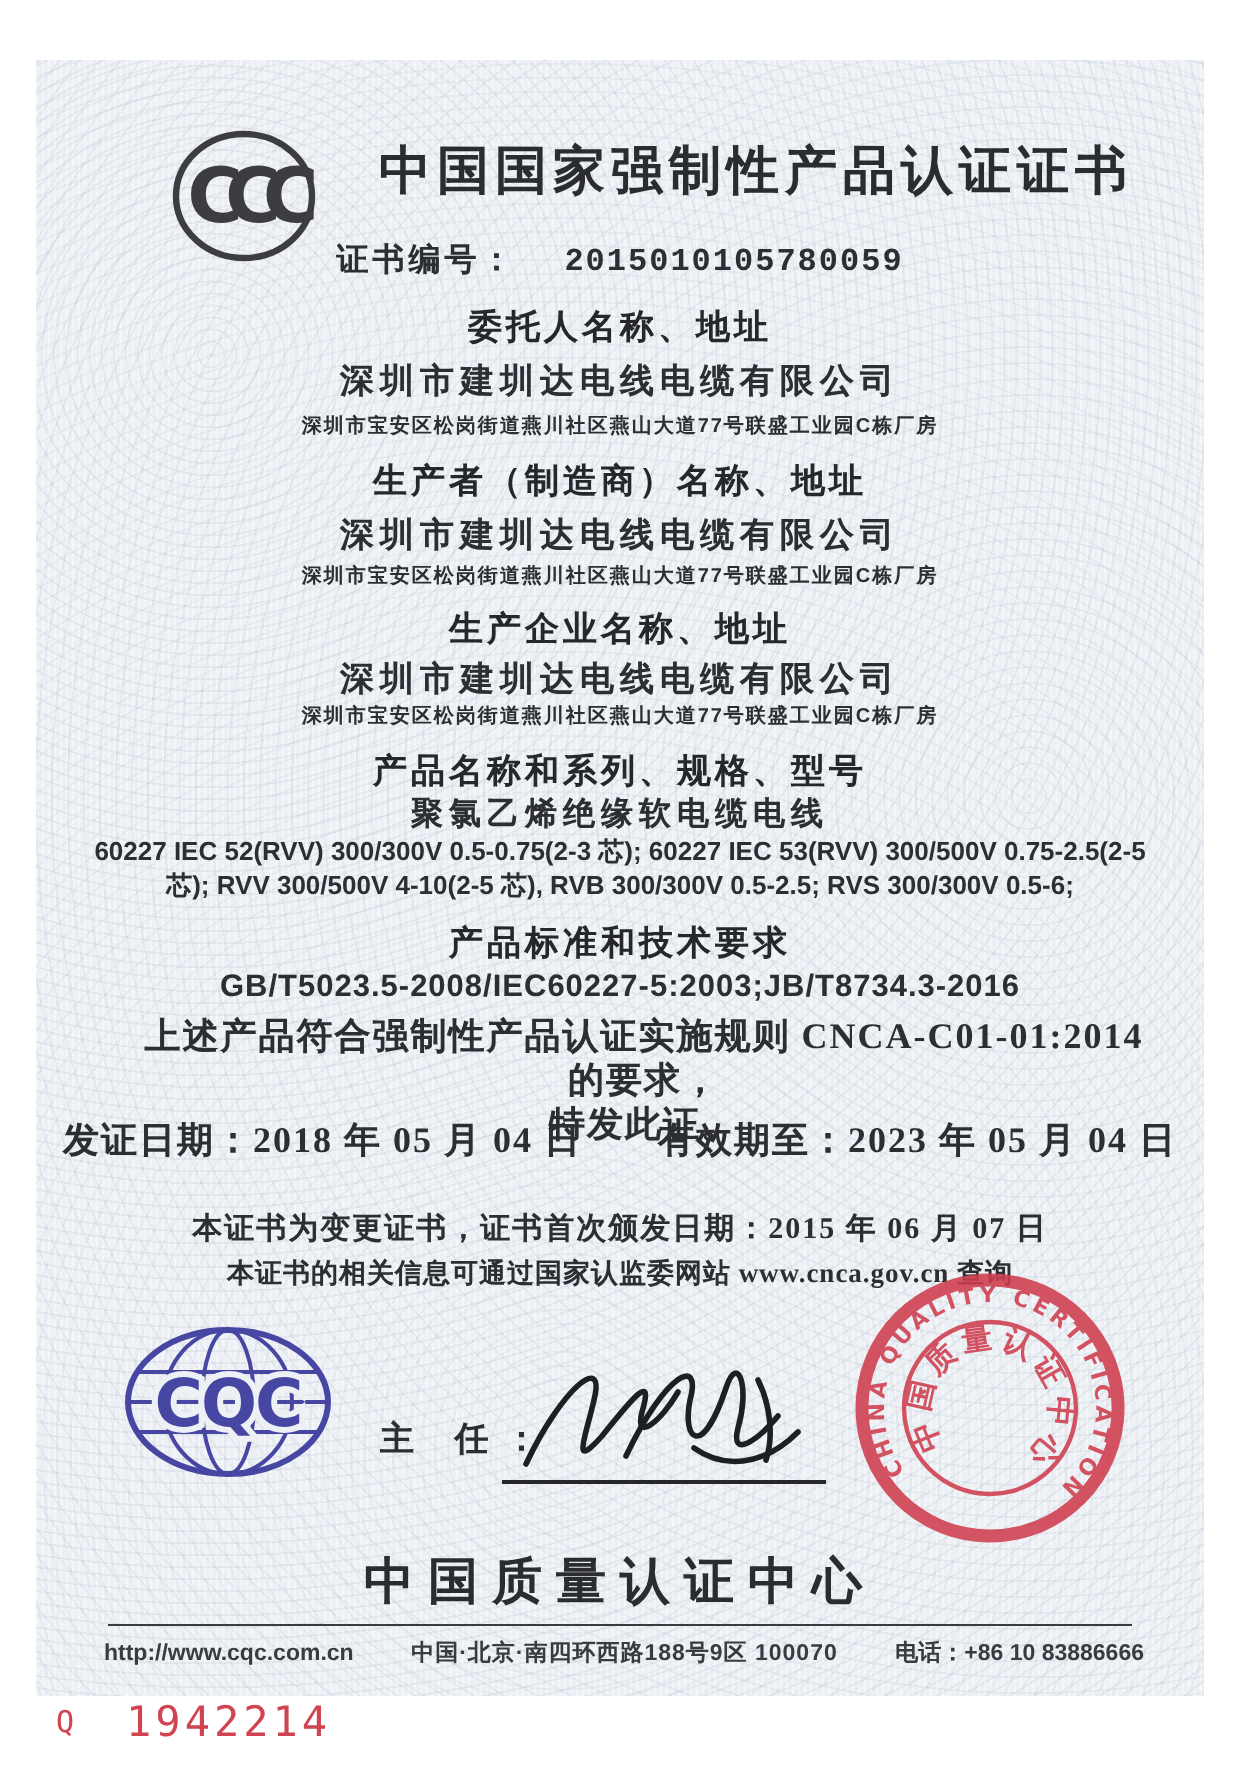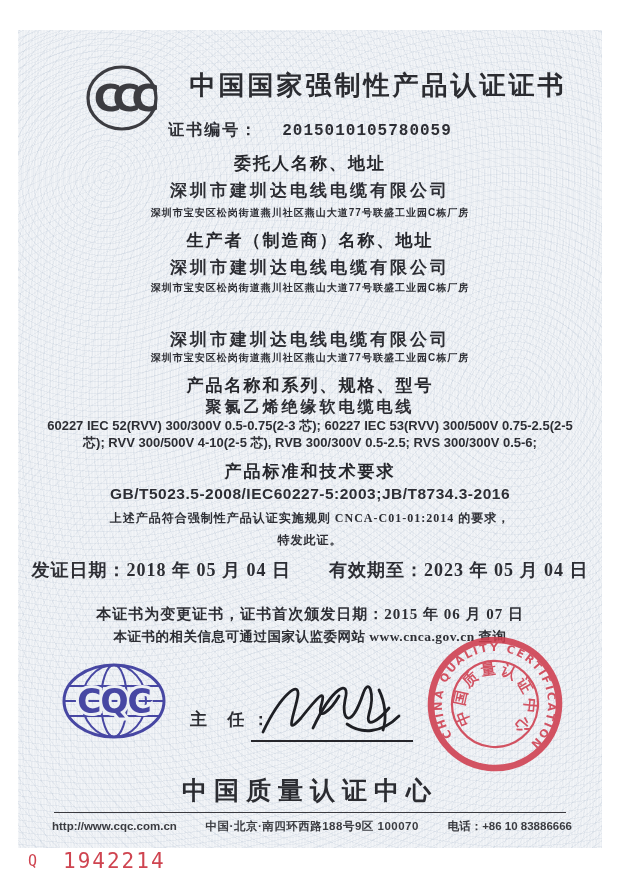--- a/index.html
+++ b/index.html
@@ -27,21 +27,21 @@
   .certno .num { font-family:Liberation Mono, monospace; letter-spacing:1px;margin-left:24px; }
 
   .sec-head { font-size:17px; font-weight:700; letter-spacing:2px;
     font-family:"Liberation Serif","DejaVu Serif",serif; color:#26272c; }
   .company  { font-size:17px; font-weight:600; letter-spacing:3px; }
   .addr     { font-size:10px; font-weight:600; letter-spacing:1px; }
   .prodname { font-size:16px; font-weight:600; letter-spacing:3px; }
   .spec { left:20px; width:544px; font-size:13px; font-weight:600; line-height:17px; letter-spacing:0; }
   .std  { font-size:15.5px; font-weight:600; letter-spacing:0.5px; }
 
-  .statement { left:40px; width:504px; font-size:12px; font-weight:700; line-height:22px;
+  .statement { left:52px; width:504px; font-size:18px; font-weight:700; line-height:22px;
     letter-spacing:1px; font-family:"Liberation Serif","DejaVu Serif",serif; }
   .dates { top:528px; display:flex; justify-content:center; gap:38px; font-size:18px;
     font-weight:700; font-family:"Liberation Serif","DejaVu Serif",serif; letter-spacing:1px; }
   .note  { font-size:15px; font-weight:700; letter-spacing:1px;
     font-family:"Liberation Serif","DejaVu Serif",serif; }
   .note-sm { font-size:13.5px; font-weight:700; letter-spacing:0.5px;
     font-family:"Liberation Serif","DejaVu Serif",serif; }
 
   .cqc-logo { position:absolute; left:40px; top:629px; }
   .director { position:absolute; left:172px; top:678px; font-size:17px; font-weight:700;
@@ -80,20 +80,21 @@
     </div>
 
     <div class="abs sec-head" style="top:122px">委托人名称、地址</div>
     <div class="abs company" style="top:149px">深圳市建圳达电线电缆有限公司</div>
     <div class="abs addr" style="top:176px">深圳市宝安区松岗街道燕川社区燕山大道77号联盛工业园C栋厂房</div>
 
     <div class="abs sec-head" style="top:199px">生产者（制造商）名称、地址</div>
     <div class="abs company" style="top:226px">深圳市建圳达电线电缆有限公司</div>
     <div class="abs addr" style="top:251px">深圳市宝安区松岗街道燕川社区燕山大道77号联盛工业园C栋厂房</div>
 
+    <div class="abs sec-head" style="top:273px">生产企业名称、地址</div>
     <div class="abs company" style="top:298px">深圳市建圳达电线电缆有限公司</div>
     <div class="abs addr" style="top:321px">深圳市宝安区松岗街道燕川社区燕山大道77号联盛工业园C栋厂房</div>
 
     <div class="abs sec-head" style="top:344px">产品名称和系列、规格、型号</div>
     <div class="abs prodname" style="top:367px">聚氯乙烯绝缘软电缆电线</div>
     <div class="abs spec" style="top:387px">60227 IEC 52(RVV) 300/300V 0.5-0.75(2-3 芯); 60227 IEC 53(RVV) 300/500V 0.75-2.5(2-5 芯); RVV 300/500V 4-10(2-5 芯), RVB 300/300V 0.5-2.5; RVS 300/300V 0.5-6;</div>
 
     <div class="abs sec-head" style="top:430px">产品标准和技术要求</div>
     <div class="abs std" style="top:455px">GB/T5023.5-2008/IEC60227-5:2003;JB/T8734.3-2016</div>
 

